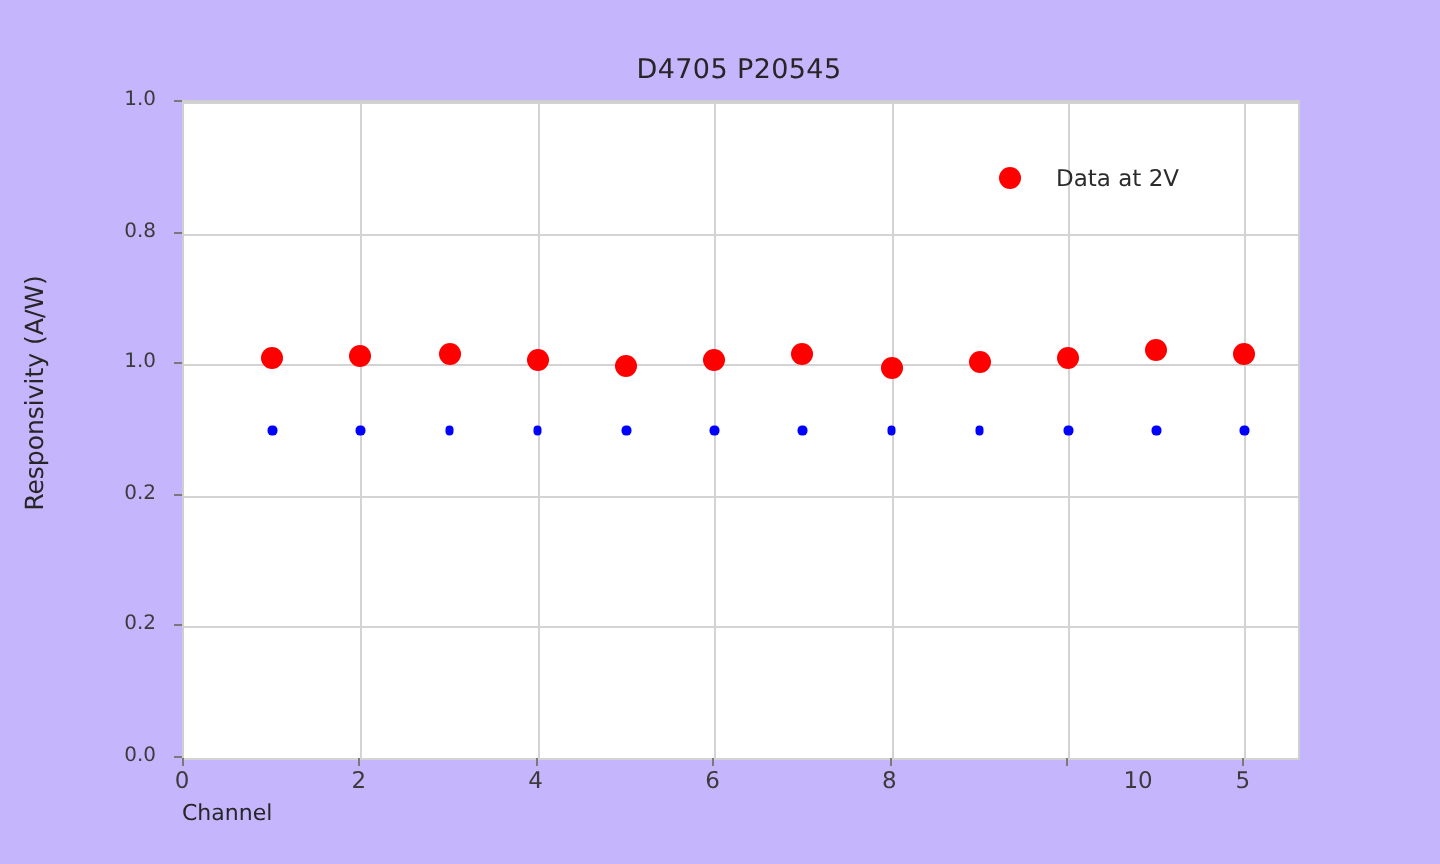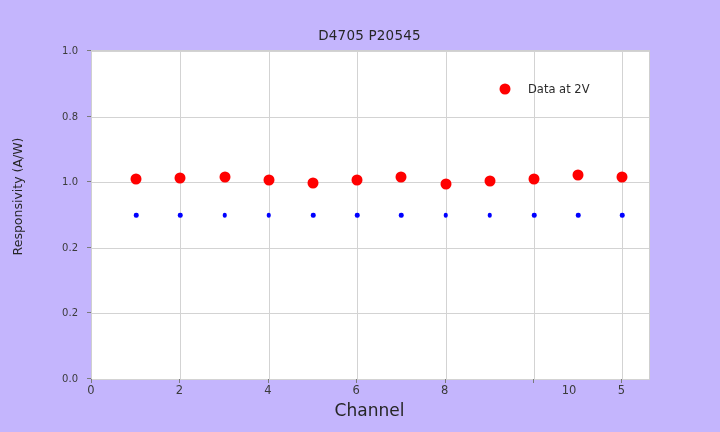--- a/index.html
+++ b/index.html
@@ -99,22 +99,21 @@
     top: 383px;
     width: 557px;
     height: 16px;
   }
   
   #xlabel {
     position: absolute;
     left: 91px;
     top: 400px;
     width: 557px;
-    text-align: center;
-    font-size: 17px;
+    font-size: 11px;
     color: #262626;
   }
   #ylabel {
     position: absolute;
     left: -63px;
     top: 189px;
     width: 160px;
     text-align: center;
     transform: rotate(-90deg);
     font-size: 12.5px;

